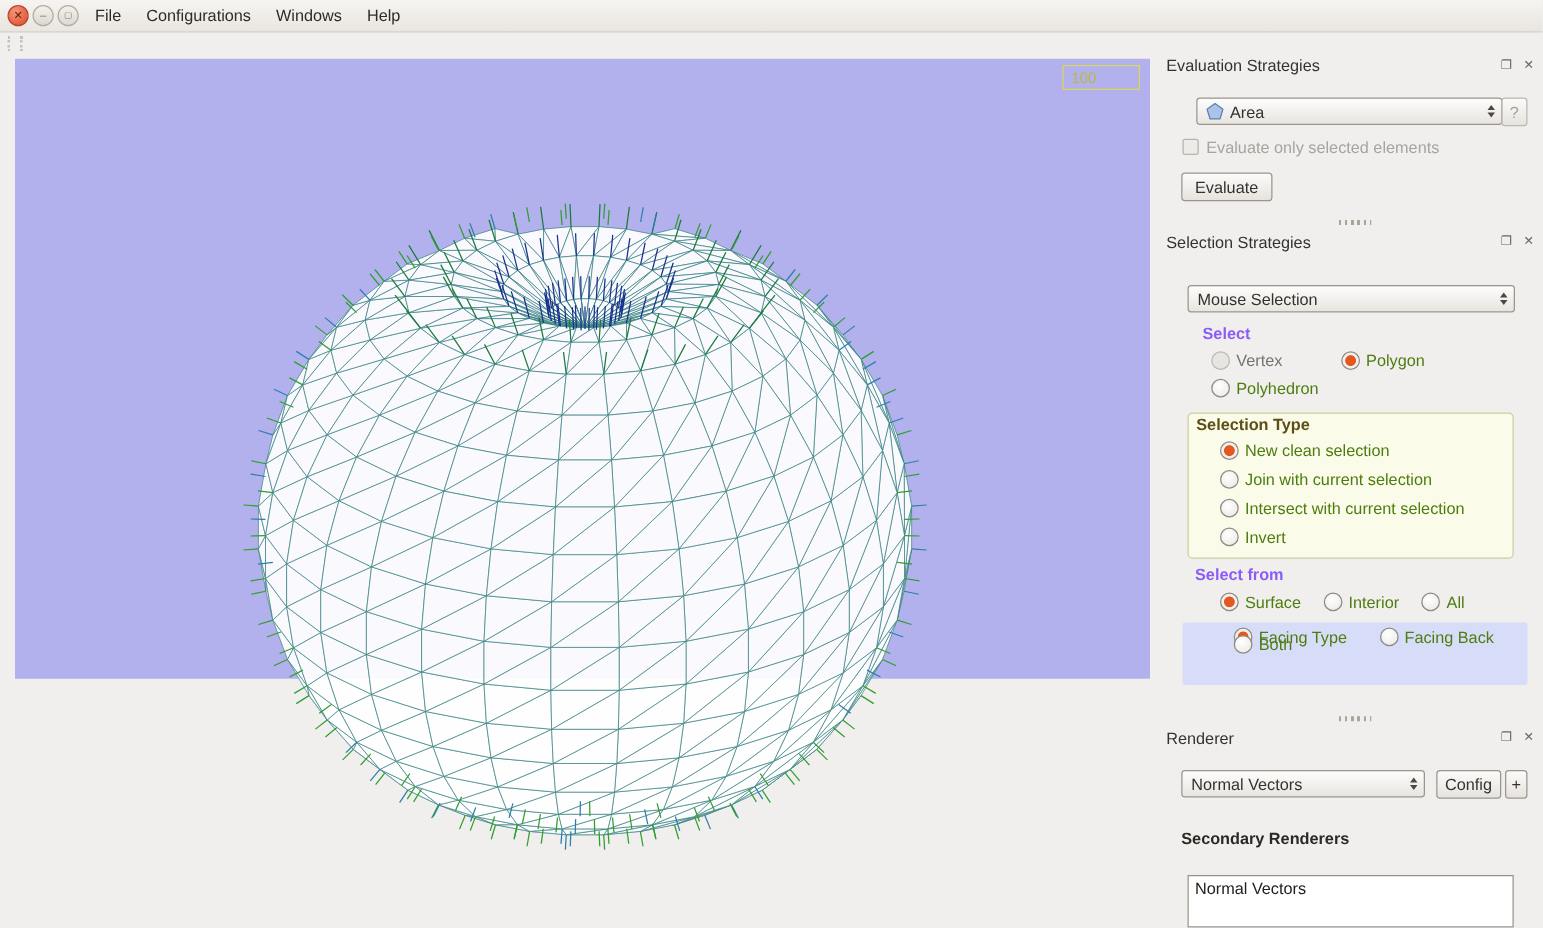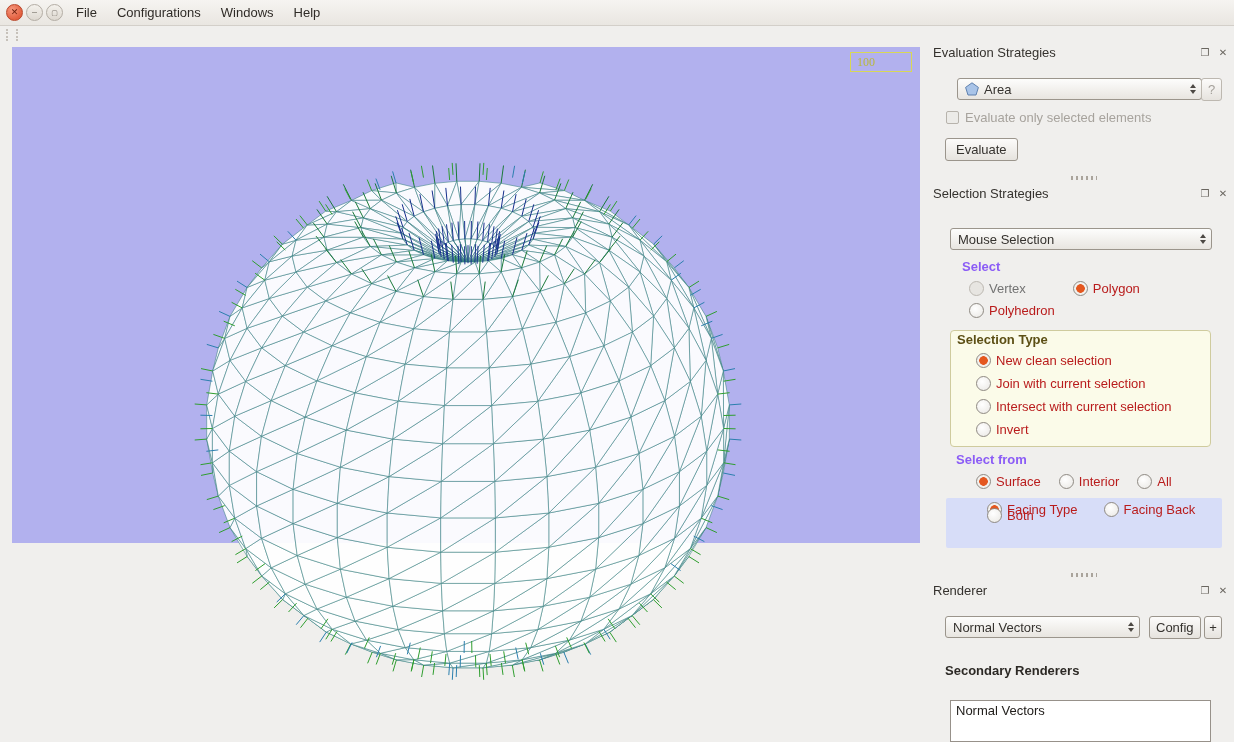--- a/index.html
+++ b/index.html
@@ -30,21 +30,21 @@
   .winbtn.max{background:linear-gradient(#f4f1ec,#ddd8d0);border:1px solid #b3ada4;color:#7c766d;font-size:7px;}
   .winbtn.max::before{content:"▢";}
   .menu-item{padding:3px 10px;color:#2f2b27;font-weight:500;cursor:default;}
   .menu-item:first-of-type{margin-left:14px;}
 
   
   #toolbar-grip{left:6px;top:29px;width:8px;height:12px;
     border-left:2px dotted #c6c1ba;border-right:2px dotted #c6c1ba;}
 
   
-  #viewport{left:12px;top:47px;width:908px;height:496px;background:#b2b1ee;font-family:Liberation Serif, serif;}
+  #viewport{left:12px;top:47px;width:908px;height:496px;background:#b2b1ee;}
   #viewport svg{position:absolute;left:0;top:0;}
   #fps-box{position:absolute;right:8px;top:5px;width:54px;height:18px;
     border:1px solid #d8d855;color:#b9b93b;font-size:12px;line-height:18px;
     padding-left:6px;}
 
   
   #sidebar{left:933px;top:0;width:301px;height:742px;}
   .dock-header{position:absolute;left:0;right:4px;height:17px;display:flex;align-items:center;}
   .dock-title{flex:1;color:#35322e;}
   .dock-ico{width:14px;height:13px;color:#6a6660;font-size:10px;line-height:13px;
@@ -84,21 +84,21 @@
 
   .optrow{position:absolute;display:flex;align-items:center;}
   .opt{display:inline-flex;align-items:center;gap:5px;}
   .radio{width:15px;height:15px;box-sizing:border-box;border-radius:50%;flex:none;
     background:radial-gradient(circle at 40% 35%,#ffffff,#e9e7e3);
     border:1px solid #8f8a83;}
   .radio.checked{background:
     radial-gradient(circle at 50% 50%,#e4571f 0 4px,#f2f1ee 4.6px);
     border:1px solid #8f8a83;}
   .radio.disabled{background:#e7e5e1;border-color:#bcb8b1;}
-  .rlabel{color:#b91c1c;}
+  .rlabel{color:#4d7c0f;}
   .rlabel.disabled{color:#737373;}
 
   .groupbox-yellow{position:absolute;box-sizing:border-box;
     background:#fbfbe9;border:1px solid #cfcb9e;border-radius:4px;}
   .groupbox-blue{position:absolute;box-sizing:border-box;background:#d7ddf8;border-radius:2px;}
   .inlabel{position:absolute;font-weight:bold;color:#5c4f15;}
 
   .listbox{position:absolute;box-sizing:border-box;background:#ffffff;
     border:1px solid #97918a;overflow:hidden;}
   .listitem{height:19px;line-height:19px;padding-left:5px;color:#23201d;white-space:nowrap;}

